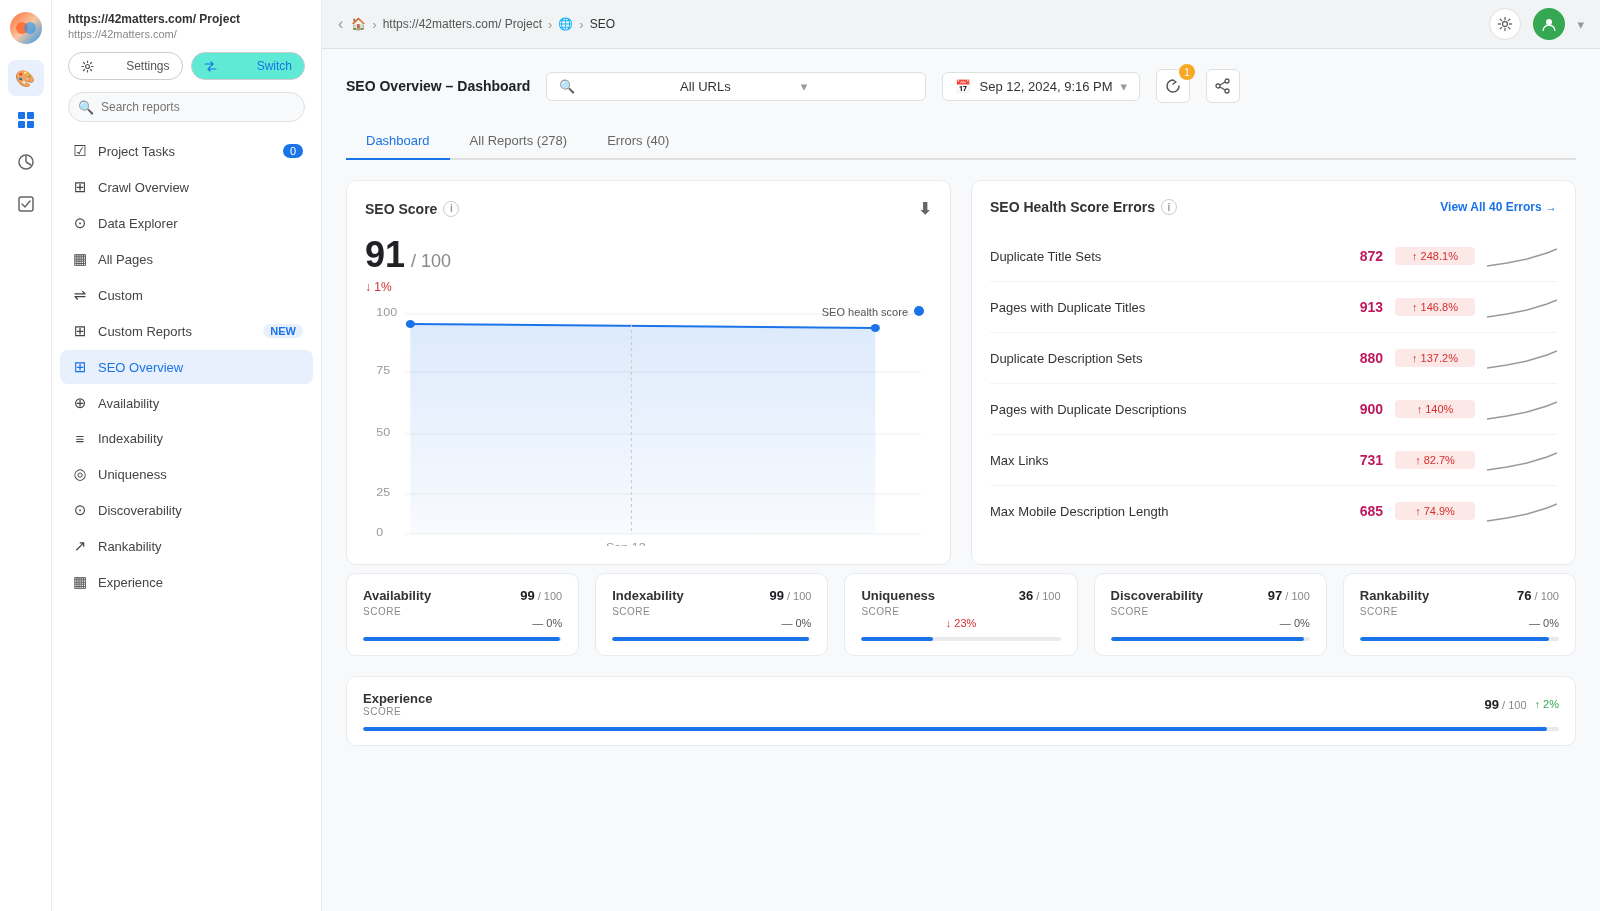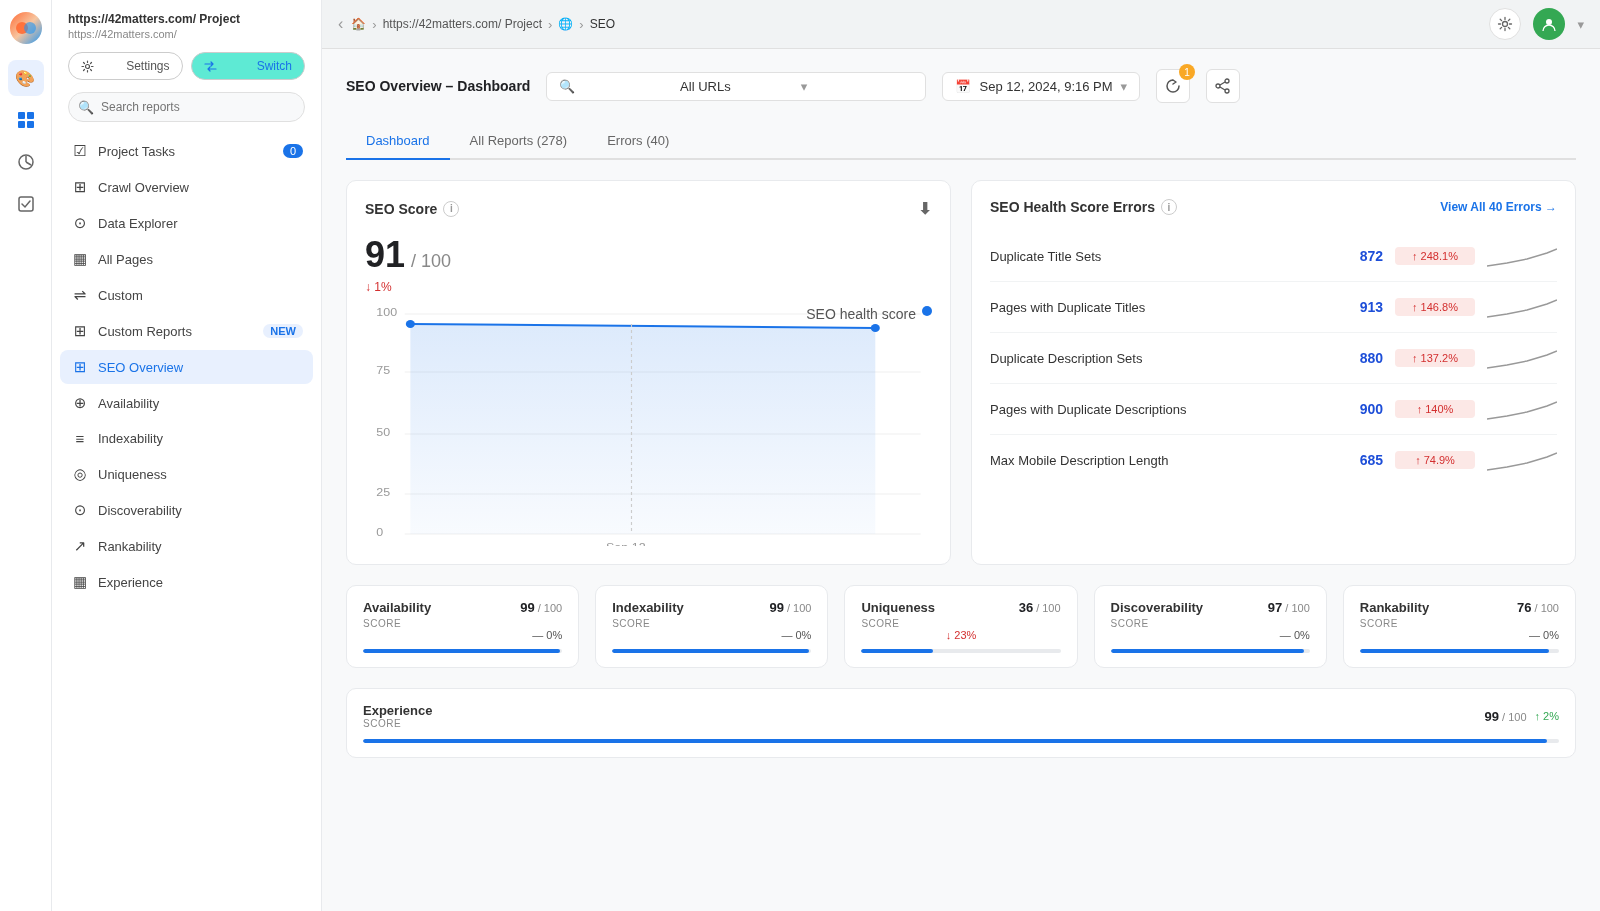--- a/index.html
+++ b/index.html
@@ -315,21 +315,21 @@
       color: #1a73e8;
       border-bottom-color: #1a73e8;
       font-weight: 500;
     }
 
     
     .two-col {
       display: grid;
       grid-template-columns: 1fr 1fr;
       gap: 20px;
-      margin-bottom: 20px;
+      margin-bottom: 8px;
     }
 
     .card {
       background: white;
       border-radius: 10px;
       border: 1px solid #e8eaed;
       padding: 18px;
     }
 
     .card-title {
@@ -395,24 +395,24 @@
       position: relative;
       height: 240px;
     }
     .chart-area svg {
       width: 100%;
       height: 100%;
     }
     .chart-legend {
       position: absolute;
       top: 0;
-      right: 0;
+      right: 8px;
       display: flex;
       gap: 6px;
-      font-size: 14px;
+      font-size: 11px;
       color: #555;
     }
     .legend-dot {
       width: 10px; height: 10px;
       border-radius: 50%;
       background: #1a73e8;
     }
 
     
     .error-row {
@@ -424,21 +424,21 @@
     }
     .error-row:last-child { border-bottom: none; }
     .error-name {
       flex: 1;
       font-size: 13px;
       color: #333;
     }
     .error-count {
       font-size: 14px;
       font-weight: 600;
-      color: #1d4ed8;
+      color: #be185d;
       min-width: 40px;
       text-align: right;
     }
     .error-badge {
       background: #fce8e6;
       color: #d32f2f;
       border-radius: 4px;
       padding: 3px 8px;
       font-size: 11px;
       display: flex;
@@ -806,20 +806,28 @@
             </div>
             <div class="error-row">
               <span class="error-name">Pages with Duplicate Descriptions</span>
               <span class="error-count">900</span>
               <div class="error-badge">↑ 140%</div>
               <svg width="70" height="30" viewBox="0 0 70 30">
                 <polyline points="0,25 20,22 40,18 60,12 70,8" fill="none" stroke="#999" stroke-width="1.5"></polyline>
               </svg>
             </div>
             <div class="error-row">
+              <span class="error-name">Max Links</span>
+              <span class="error-count">731</span>
+              <div class="error-badge">↑ 82.7%</div>
+              <svg width="70" height="30" viewBox="0 0 70 30">
+                <polyline points="0,25 20,22 40,18 60,12 70,8" fill="none" stroke="#999" stroke-width="1.5"></polyline>
+              </svg>
+            </div>
+            <div class="error-row">
               <span class="error-name">Max Mobile Description Length</span>
               <span class="error-count">685</span>
               <div class="error-badge">↑ 74.9%</div>
               <svg width="70" height="30" viewBox="0 0 70 30">
                 <polyline points="0,25 20,22 40,18 60,12 70,8" fill="none" stroke="#999" stroke-width="1.5"></polyline>
               </svg>
             </div>
           </div>
       </div>
     </div>

